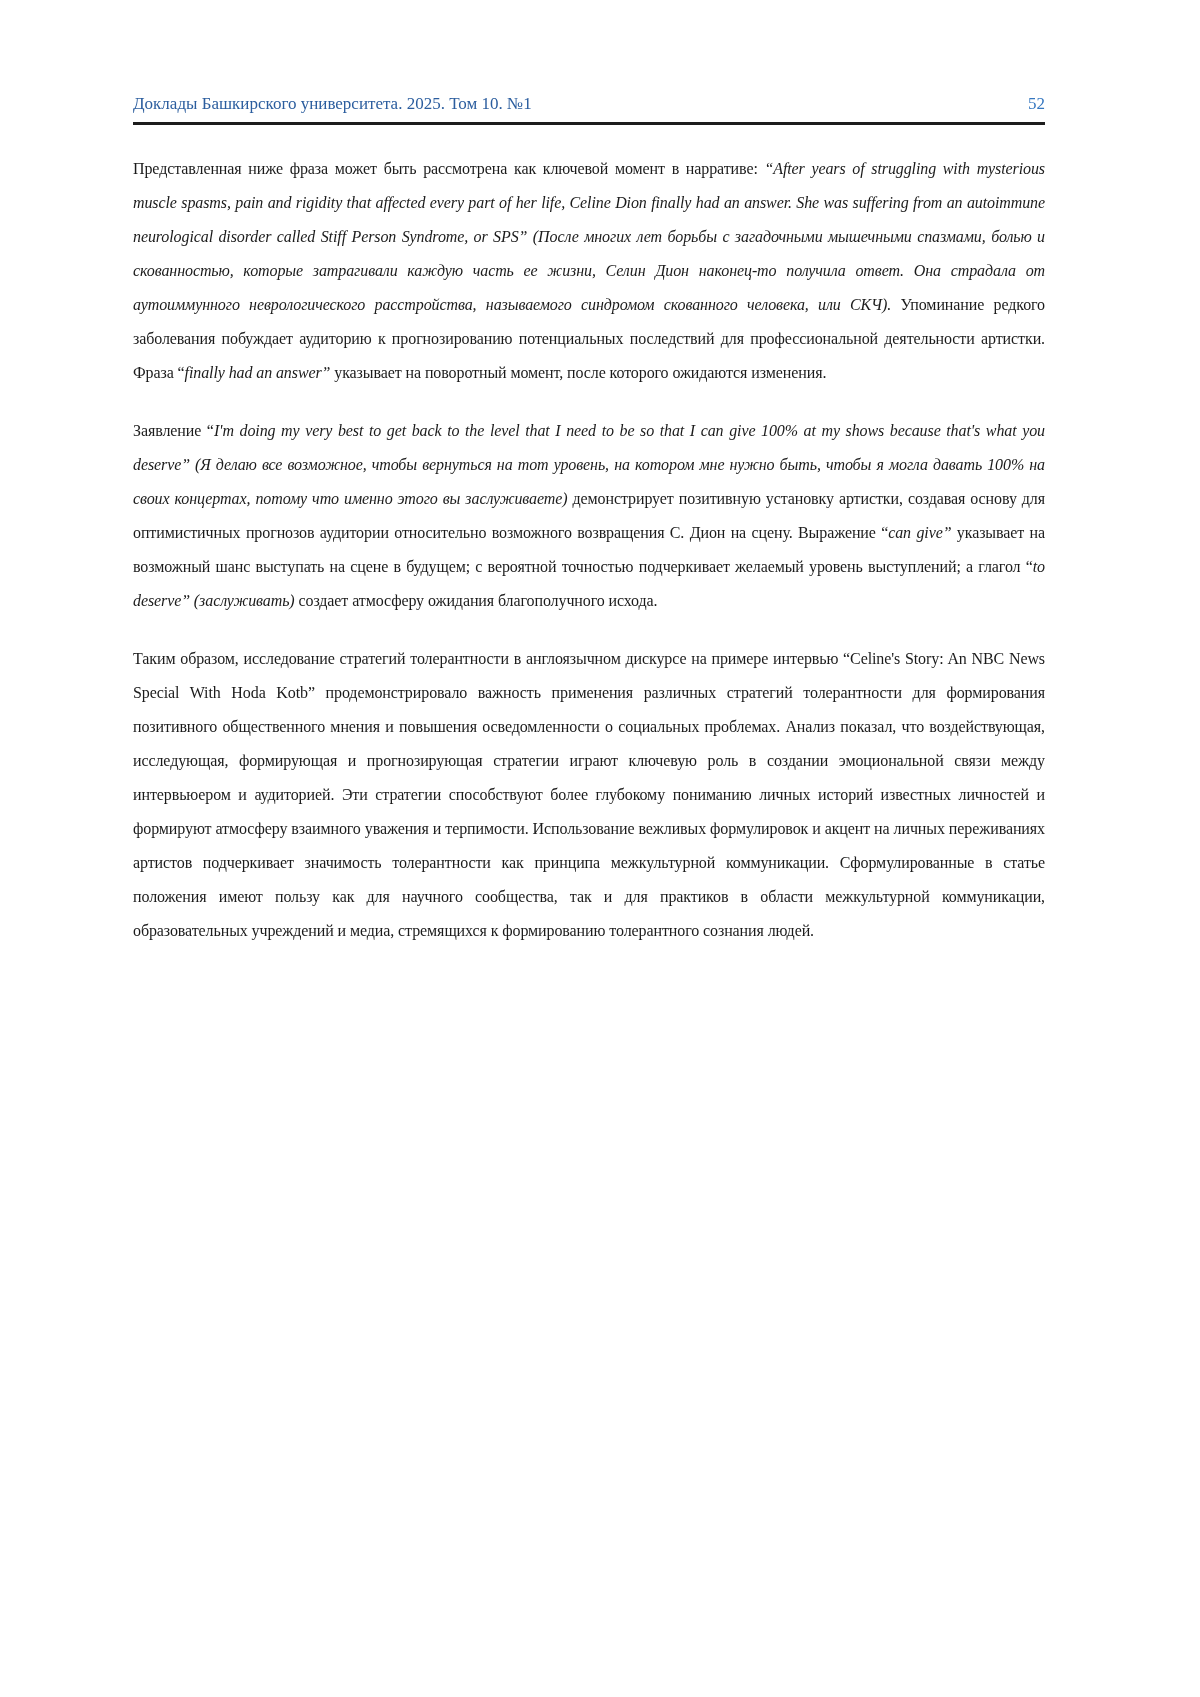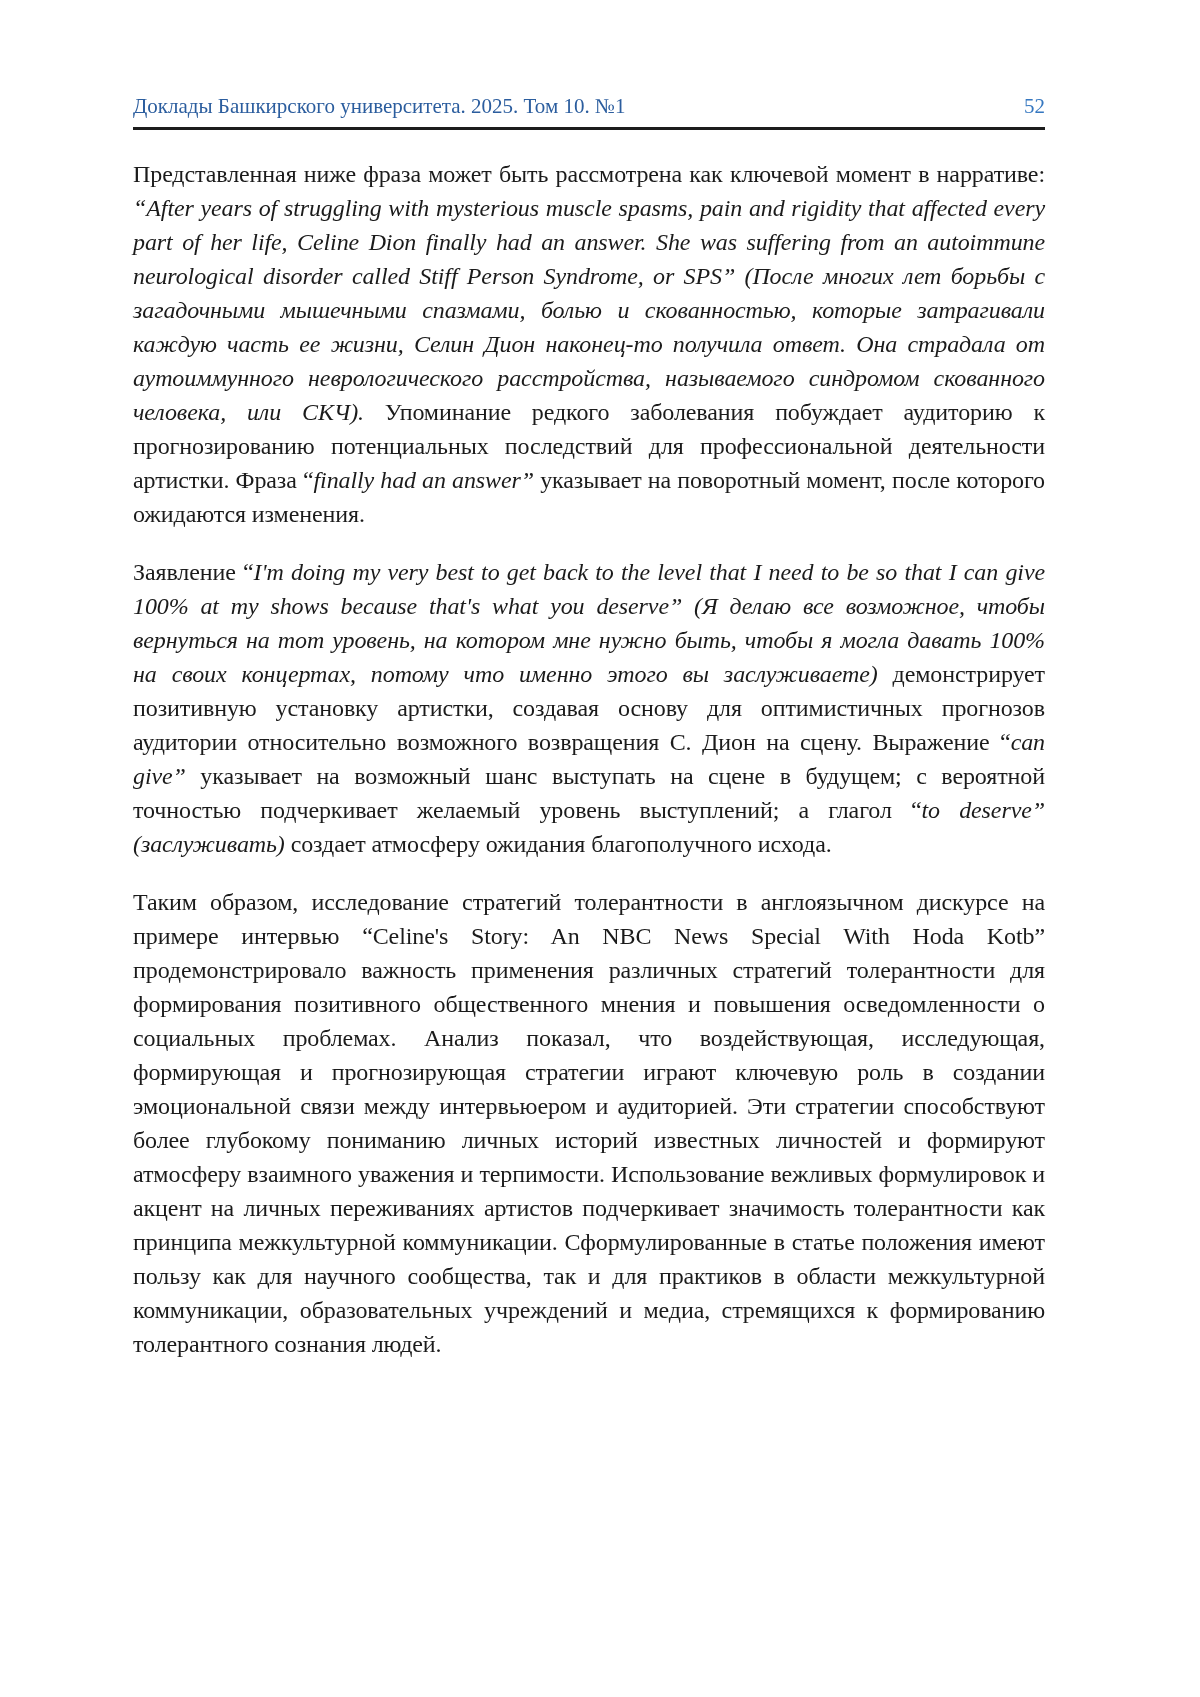--- a/index.html
+++ b/index.html
@@ -18,29 +18,29 @@
   .page{
     box-sizing:border-box;
     width:1200px;height:1697px;
     padding:86px 155px 0 133px;
     overflow:hidden;
   }
   .running-header{
     display:flex;
     justify-content:space-between;
     align-items:baseline;
-    font-size:21px;
+    font-size:17px;
     padding-bottom:8px;
     border-bottom:3px solid var(--rule-color);
   }
   .journal-title{color:var(--title-color);}
   .page-number{color:var(--page-number-color);margin-top:8px;}
   .page-body{
     padding-top:27px;
-    font-size:24px;
+    font-size:16px;
     line-height:34px;
     letter-spacing:-0.1px;
     text-align:justify;
     color:var(--body-color);
   }
   .page-body p{margin:0 0 24px 0;}
   .run-italic{font-style:italic;}
 </style>
 </head>
 <body>

